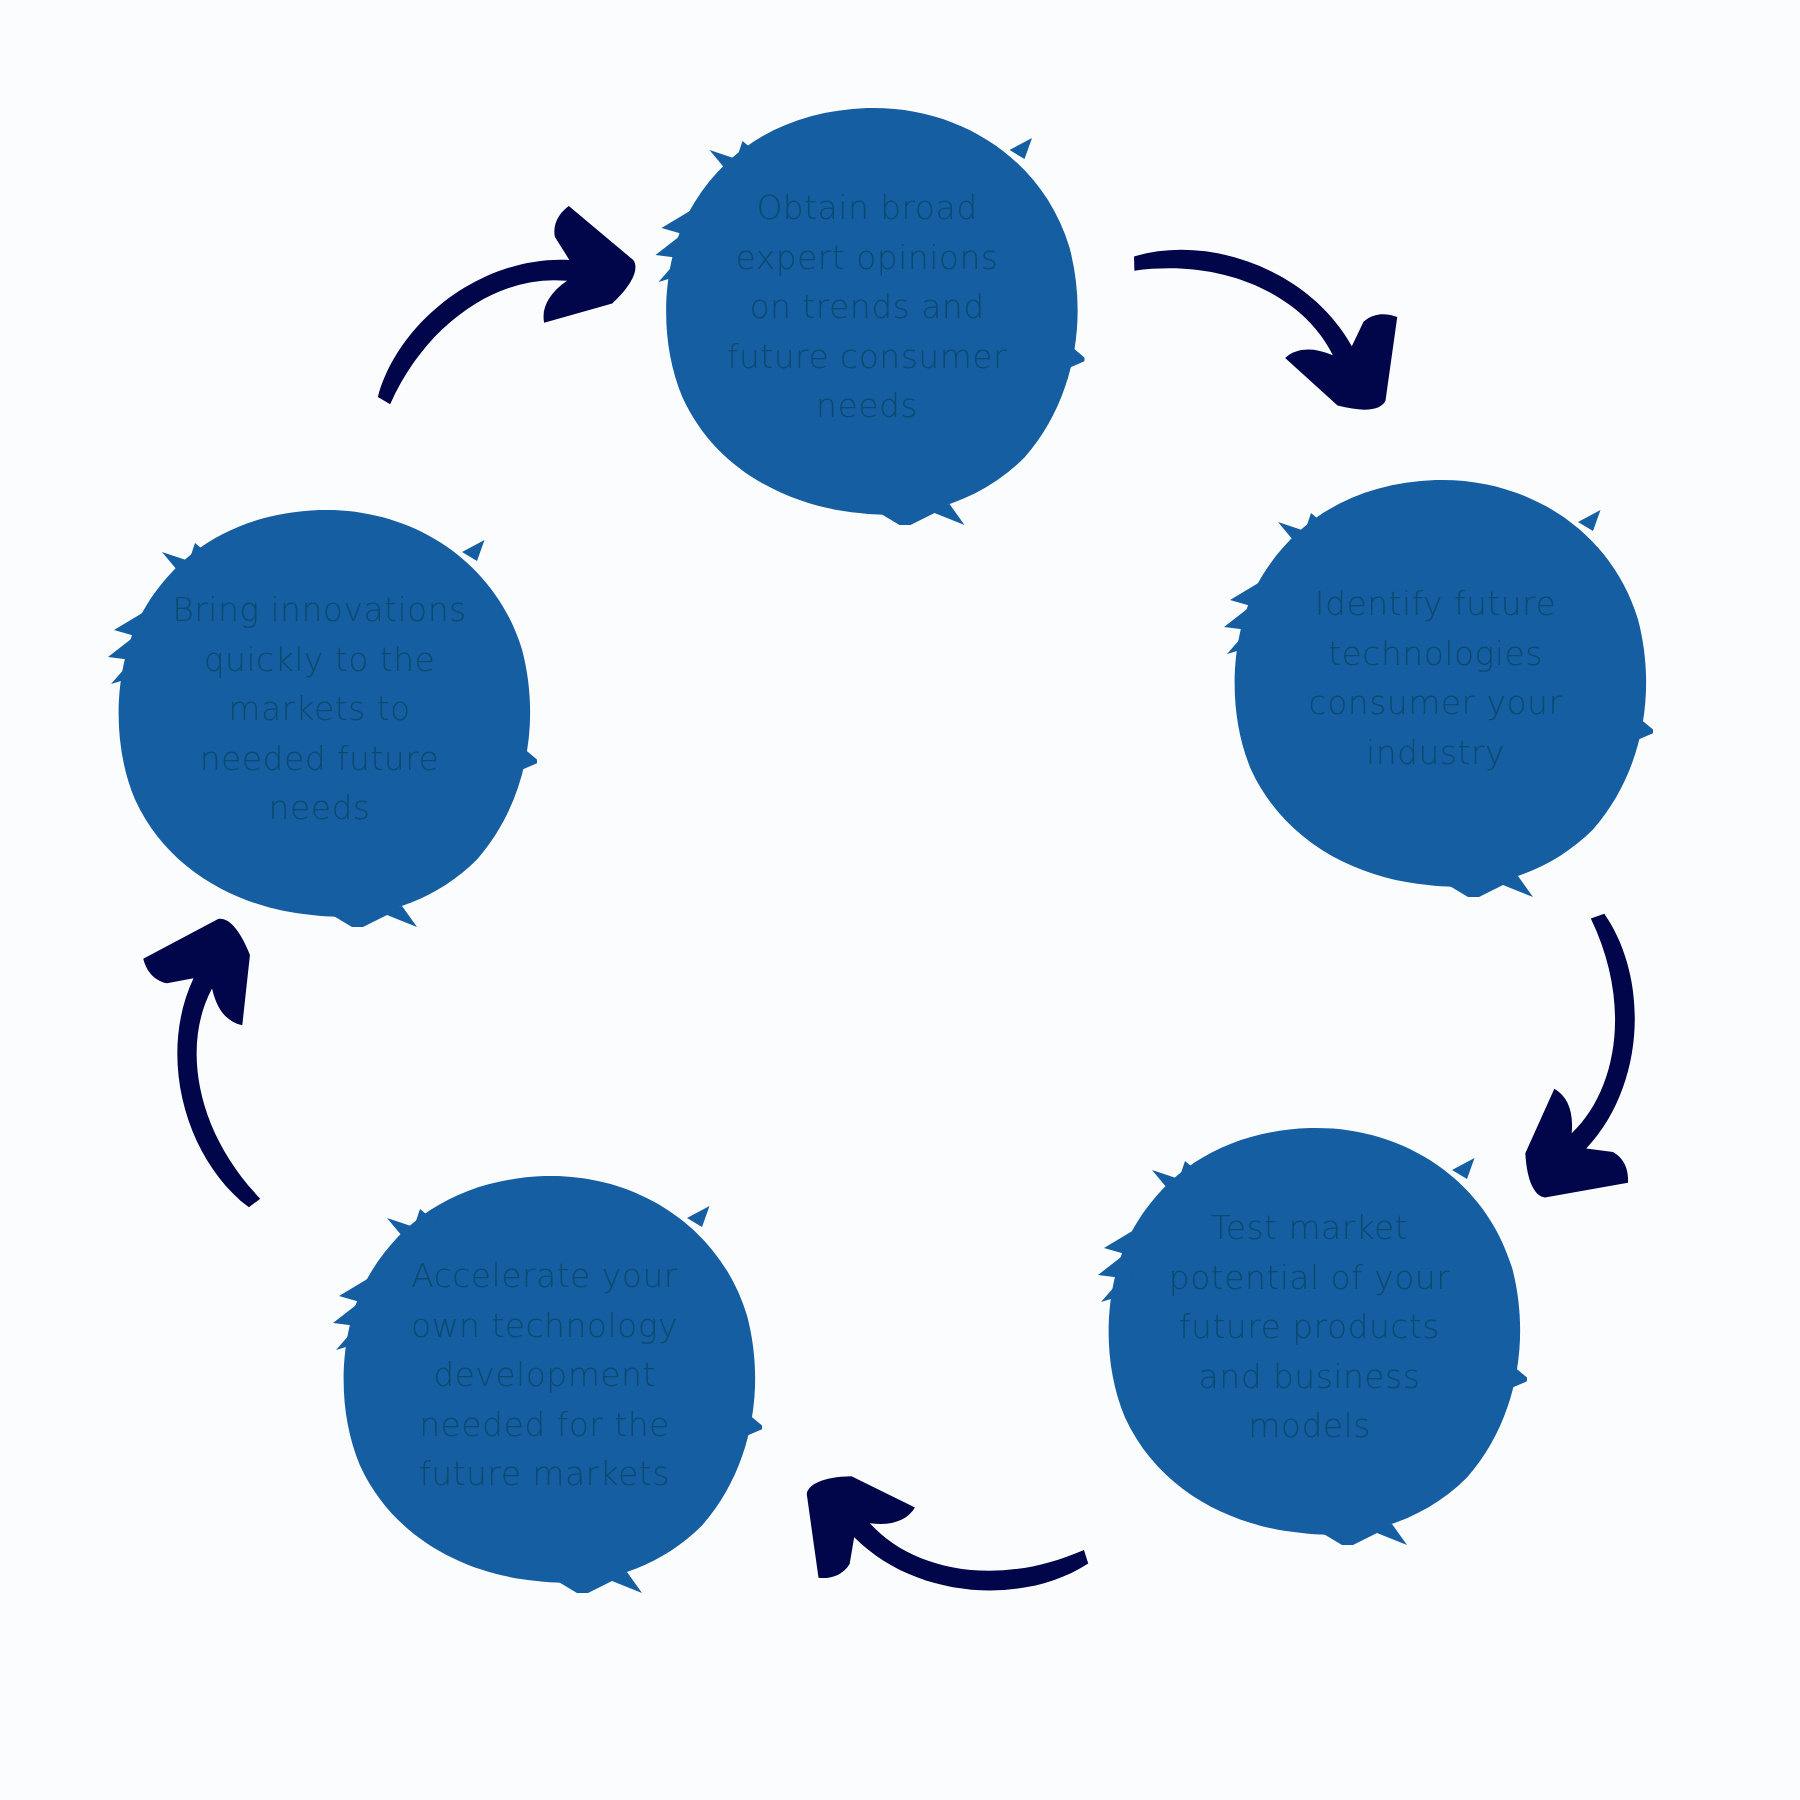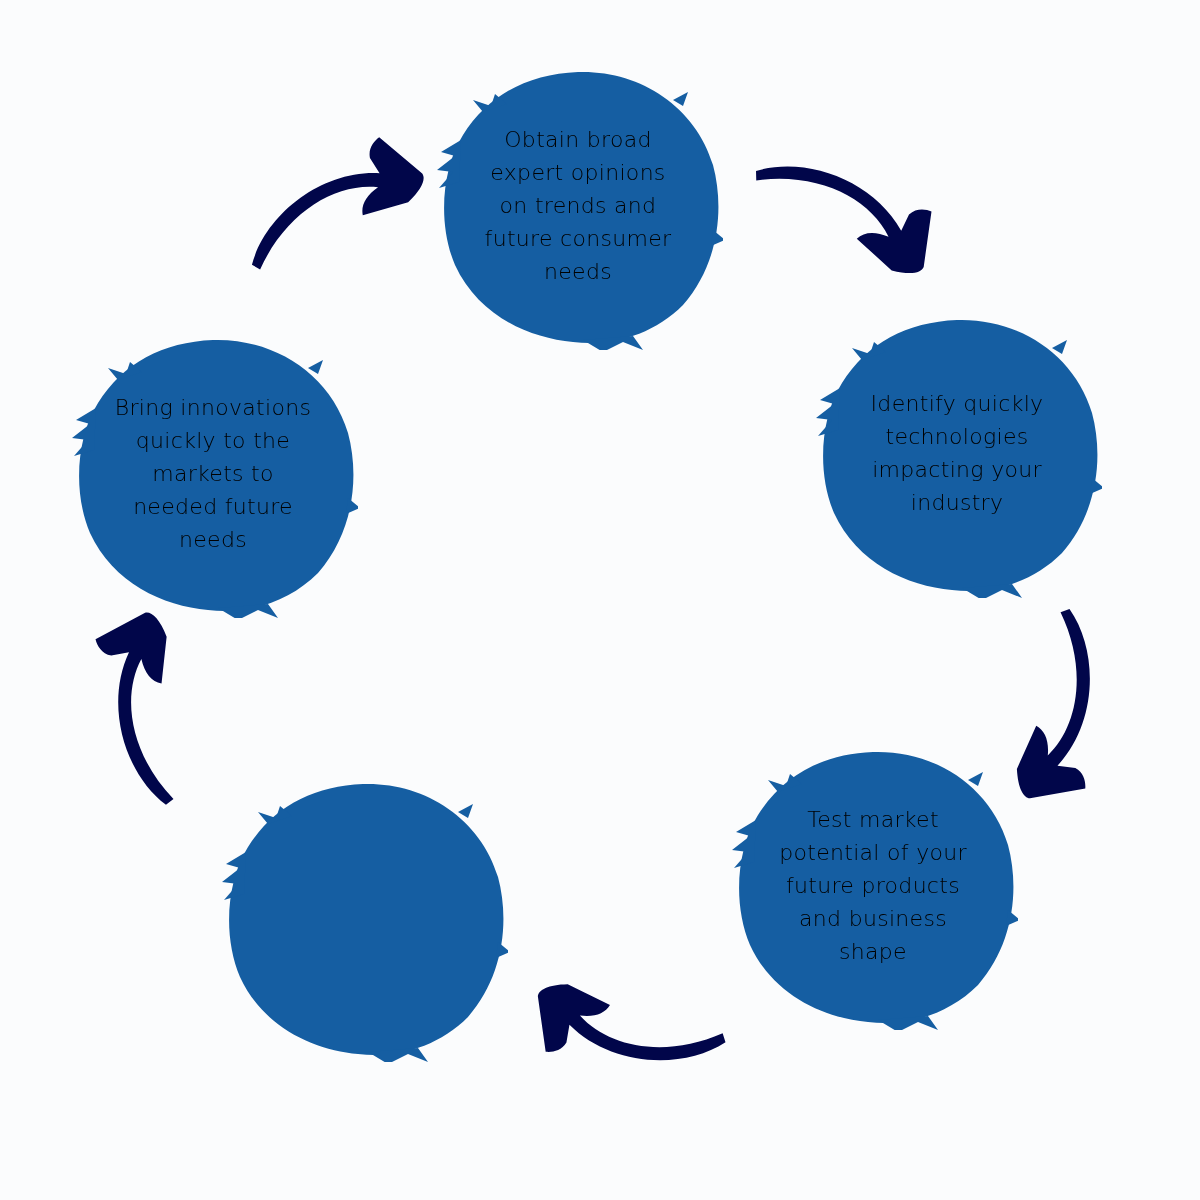--- a/index.html
+++ b/index.html
@@ -6,21 +6,21 @@
   body {
     width: 1200px; height: 1200px; background: #fbfcfd;
     position: relative; overflow: hidden;
     font-family: "DejaVu Sans", sans-serif;
   }
   .node { position: absolute; width: 290px; height: 290px; }
   .node svg.blob { position: absolute; left: 0; top: 0; width: 290px; height: 290px; }
   .node .label {
     position: absolute; left: 40px; top: 0; width: 210px; height: 290px;
     display: flex; align-items: center; justify-content: center; text-align: center;
-    color: #000000; font-size: 22px; line-height: 33px; letter-spacing: 0.3px;
+    color: #0c4a6e; font-size: 22px; line-height: 33px; letter-spacing: 0.3px;
     font-weight: 300;
   }
   #diagram-svg { position: absolute; left: 0; top: 0; }
 </style>
 </head>
 <body>
 
 <svg id="diagram-svg" width="1200" height="1200">
   <defs>
     <path id="arrow-shape" d="M -100 -30 C -40 -58 50 -40 95 20 L 102 -2 C 110 -12 122 -12 130 -10 L 130 62 C 128 70 115 75 90 72 L 40 38 C 48 28 62 25 80 30 C 50 -15 -20 -40 -98 -18 Z"></path>
@@ -53,36 +53,37 @@
     <path fill="#155ea2" d="M28 80 L8 92 L22 96 L4 110 L20 112 L6 128 L26 122 Z M50 52 L40 40 L58 46 L62 34 L74 44 Z M240 40 L255 32 L250 46 Z M280 170 L292 180 L278 186 Z M150 280 L170 292 L190 282 L210 290 L200 276 Z"></path>
   </svg>
   <div class="label">Obtain broad expert opinions on trends and future consumer needs</div>
 </div>
 
 <div class="node" style="left:812px; top:308px;">
   <svg class="blob" viewBox="0 0 290 290">
     <path fill="#155ea2" d="M145 12 C205 10 262 45 280 105 C292 150 285 205 250 245 C220 275 178 287 140 282 C95 278 45 255 22 205 C5 165 8 110 30 75 C55 35 95 14 145 12 Z"></path>
     <path fill="#155ea2" d="M28 80 L8 92 L22 96 L4 110 L20 112 L6 128 L26 122 Z M50 52 L40 40 L58 46 L62 34 L74 44 Z M240 40 L255 32 L250 46 Z M280 170 L292 180 L278 186 Z M150 280 L170 292 L190 282 L210 290 L200 276 Z"></path>
   </svg>
-  <div class="label">Identify quickly technologies impacting your industry</div>
+  <div class="label">Identify future technologies consumer your industry</div>
 </div>
 
 <div class="node" style="left:728px; top:740px;">
   <svg class="blob" viewBox="0 0 290 290">
     <path fill="#155ea2" d="M145 12 C205 10 262 45 280 105 C292 150 285 205 250 245 C220 275 178 287 140 282 C95 278 45 255 22 205 C5 165 8 110 30 75 C55 35 95 14 145 12 Z"></path>
     <path fill="#155ea2" d="M28 80 L8 92 L22 96 L4 110 L20 112 L6 128 L26 122 Z M50 52 L40 40 L58 46 L62 34 L74 44 Z M240 40 L255 32 L250 46 Z M280 170 L292 180 L278 186 Z M150 280 L170 292 L190 282 L210 290 L200 276 Z"></path>
   </svg>
-  <div class="label">Test market potential of your future products and business shape</div>
+  <div class="label">Test market potential of your future products and business models</div>
 </div>
 
 <div class="node" style="left:218px; top:772px;">
   <svg class="blob" viewBox="0 0 290 290">
     <path fill="#155ea2" d="M145 12 C205 10 262 45 280 105 C292 150 285 205 250 245 C220 275 178 287 140 282 C95 278 45 255 22 205 C5 165 8 110 30 75 C55 35 95 14 145 12 Z"></path>
     <path fill="#155ea2" d="M28 80 L8 92 L22 96 L4 110 L20 112 L6 128 L26 122 Z M50 52 L40 40 L58 46 L62 34 L74 44 Z M240 40 L255 32 L250 46 Z M280 170 L292 180 L278 186 Z M150 280 L170 292 L190 282 L210 290 L200 276 Z"></path>
   </svg>
+  <div class="label">Accelerate your own technology development needed for the future markets</div>
 </div>
 
 <div class="node" style="left:68px; top:328px;">
   <svg class="blob" viewBox="0 0 290 290">
     <path fill="#155ea2" d="M145 12 C205 10 262 45 280 105 C292 150 285 205 250 245 C220 275 178 287 140 282 C95 278 45 255 22 205 C5 165 8 110 30 75 C55 35 95 14 145 12 Z"></path>
     <path fill="#155ea2" d="M28 80 L8 92 L22 96 L4 110 L20 112 L6 128 L26 122 Z M50 52 L40 40 L58 46 L62 34 L74 44 Z M240 40 L255 32 L250 46 Z M280 170 L292 180 L278 186 Z M150 280 L170 292 L190 282 L210 290 L200 276 Z"></path>
   </svg>
   <div class="label">Bring innovations quickly to the markets to needed future needs</div>
 </div>
 

